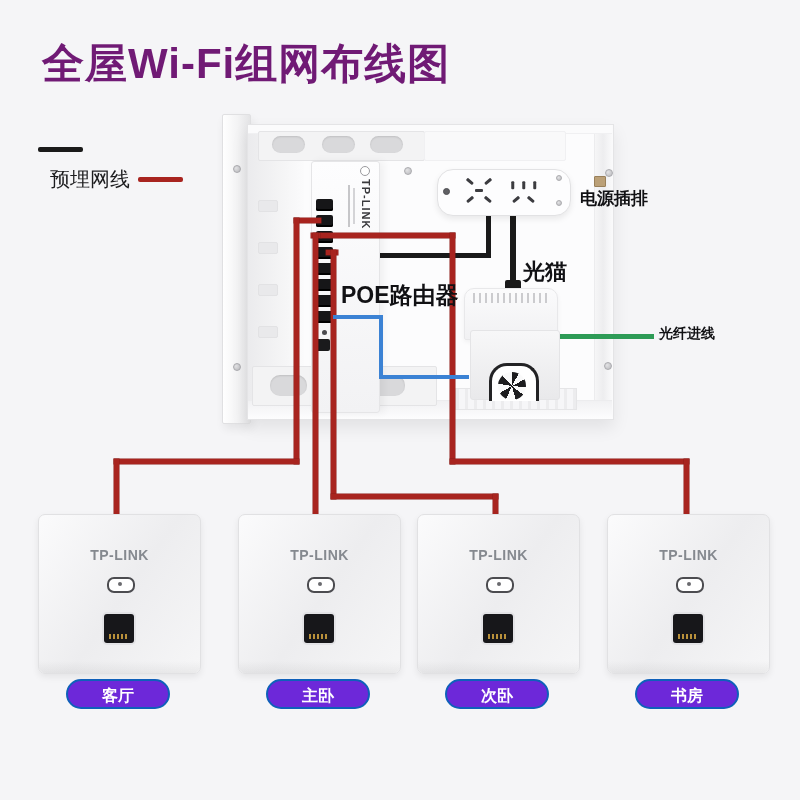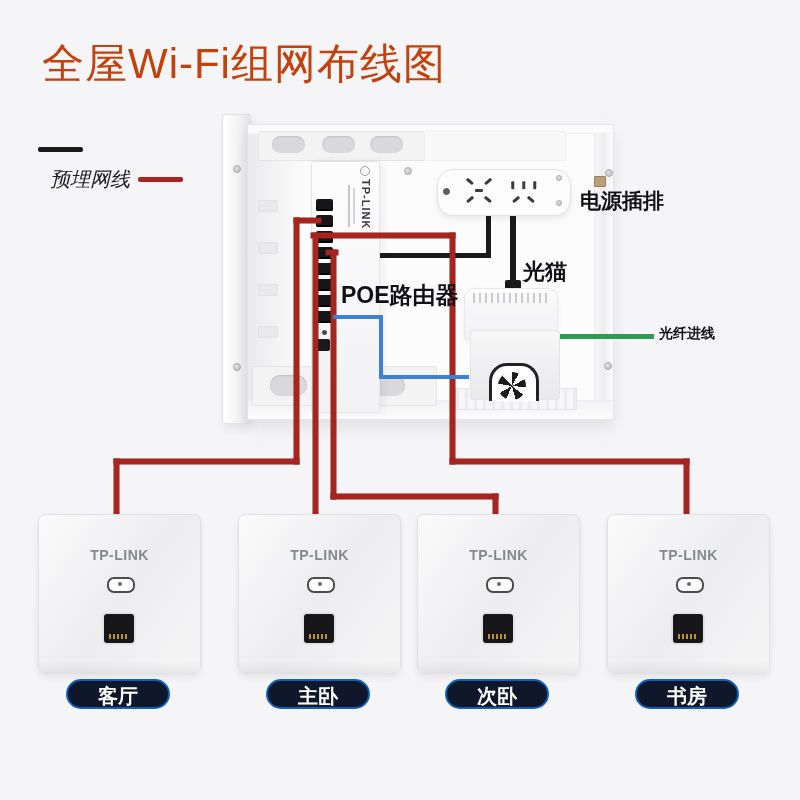--- a/index.html
+++ b/index.html
@@ -1,21 +1,21 @@
 <!DOCTYPE html>
 <html><head>
 <meta charset="utf-8">
 <style>
   html,body{margin:0;padding:0;background:#f5f5f7;}
   .stage{position:relative;width:800px;height:800px;background:#f5f5f7;overflow:hidden;
          font-family:"Liberation Sans", sans-serif;color:#141414;}
   .abs{position:absolute;}
 
   
-  .title{left:42px;top:36px;font-size:42px;font-weight:400;letter-spacing:1px;color:#c2410c;white-space:nowrap;}
+  .title{left:42px;top:36px;font-size:42px;font-weight:700;letter-spacing:1px;color:#701a75;white-space:nowrap;}
   .legend-row{display:flex;align-items:center;height:24px;}
   .legend-label{width:100px;text-align:right;font-size:20px;font-weight:500;color:#1c1c1e;}
   .legend-swatch{width:45px;height:5px;border-radius:2px;margin-left:8px;}
   .sw-electric{background:#1a1a1a;}
   .sw-network{background:#a8241f;}
   .sw-fiber{background:#2d9b56;}
 
   
   .box-door{left:222px;top:114px;width:27px;height:308px;background:linear-gradient(90deg,#ffffff 0%,#f3f3f4 55%,#e4e4e6 100%);
             border:1px solid #e0e0e2;border-radius:2px;box-shadow:2px 5px 10px rgba(0,0,0,0.07);}
@@ -85,34 +85,34 @@
                 background:linear-gradient(180deg,rgba(0,0,0,0),rgba(0,0,0,0.05));}
   .panel-brand{position:absolute;left:0;top:32px;width:100%;text-align:center;font-size:14px;font-weight:700;
                letter-spacing:0.5px;color:#85898f;}
   .panel-btn{position:absolute;left:50%;top:62px;width:24px;height:12px;margin-left:-13px;border:2px solid #4c4c50;
              border-radius:7px;background:#fff;}
   .panel-btn::after{content:"";position:absolute;left:9px;top:3px;width:4px;height:4px;border-radius:50%;background:#6a6a6e;}
   .panel-port{position:absolute;left:50%;top:99px;width:30px;height:29px;margin-left:-16px;background:#17171a;
               border-radius:3px;box-shadow:0 0 0 2px #e3e3e6;}
   .panel-pins{position:absolute;left:5px;bottom:4px;width:20px;height:5px;
               background:repeating-linear-gradient(90deg,#b9913b 0 2px,#17171a 2px 4px);}
-  .pill{top:679px;width:104px;height:30px;border-radius:15px;background:#0f172a;border:2px solid #0f60ba;
-        color:#ffffff;font-size:20px;font-weight:600;text-align:center;line-height:30px;z-index:30;box-sizing:border-box;}
+  .pill{top:679px;width:104px;height:30px;border-radius:15px;background:#6d28d9;border:2px solid #0f60ba;
+        color:#ffffff;font-size:16px;font-weight:600;text-align:center;line-height:30px;z-index:30;box-sizing:border-box;}
 </style>
 </head>
 <body>
 
 <div class="stage">
 
   <div class="abs title">全屋Wi-Fi组网布线图</div>
 
   <div class="abs legend-row" style="left:30px;top:137px;">
     <span class="legend-swatch sw-electric"></span>
   </div>
-  <div class="abs legend-row" style="left:30px;top:167px;font-style:italic;">
+  <div class="abs legend-row" style="left:30px;top:167px;">
     <span class="legend-label">预埋网线</span>
     <span class="legend-swatch sw-network"></span>
   </div>
 
   <div class="abs box-door"></div>
   <div class="abs screw" style="left:233px;top:165px;"></div>
   <div class="abs screw" style="left:233px;top:363px;"></div>
 
   <div class="abs box-main"></div>
   <div class="abs box-left-shade"></div>
@@ -207,21 +207,21 @@
   </div>
 
   <div class="abs modem-top"></div>
   <div class="abs modem-vents"></div>
   <div class="abs modem-body"></div>
   <div class="abs modem-arch">
     <div class="modem-fan"></div>
   </div>
 
   <div class="abs dlabel" style="left:341px;top:280px;font-size:23px;">POE路由器</div>
-  <div class="abs dlabel" style="left:580px;top:187px;font-size:21px;">电源插排</div>
+  <div class="abs dlabel" style="left:580px;top:187px;font-size:17px;">电源插排</div>
   <div class="abs dlabel" style="left:523px;top:257px;font-size:22px;">光猫</div>
   <div class="abs dlabel" style="left:659px;top:325px;font-size:14px;">光纤进线</div>
 
   <div class="abs panel" style="left:38px;">
     <div class="panel-brand">TP-LINK</div>
     <div class="panel-btn"></div>
     <div class="panel-port">
         <div class="panel-pins"></div>
       </div>
   </div>

